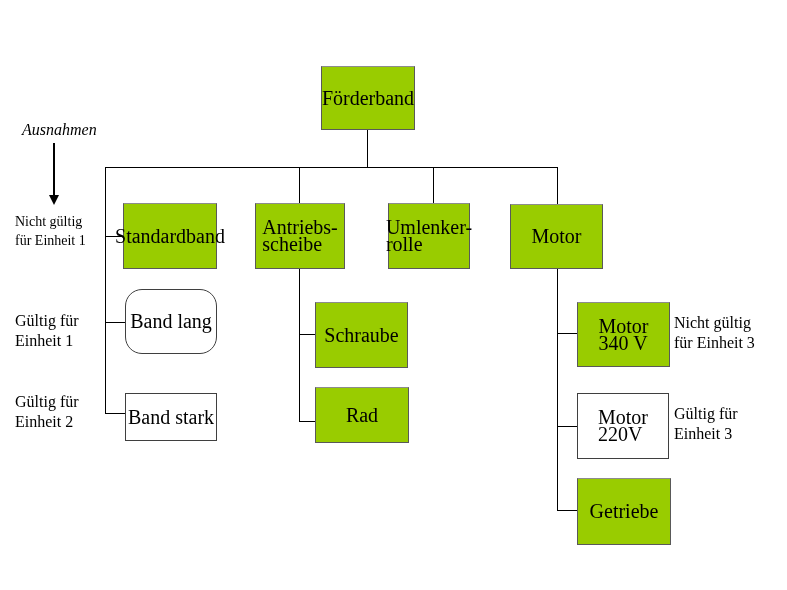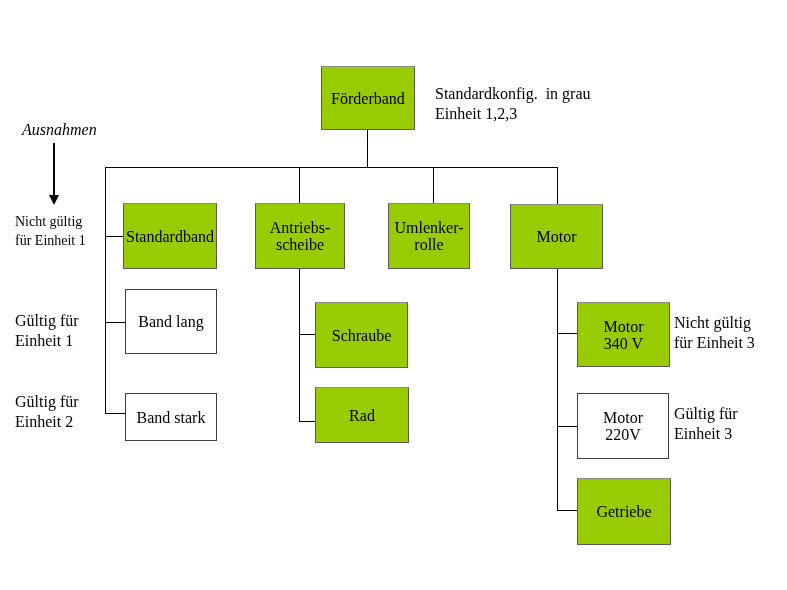--- a/index.html
+++ b/index.html
@@ -2,21 +2,21 @@
 <html><head>
 <meta charset="utf-8">
 <style>
   html,body { margin:0; padding:0; background:#ffffff; }
   .canvas {
     position:relative; width:787px; height:590px; background:#ffffff;
     font-family:"Liberation Serif", serif; color:#000; overflow:hidden;
   }
   .node {
     position:absolute; display:flex; align-items:center; justify-content:center;
-    text-align:center; font-size:16px; line-height:17px; white-space:pre-wrap;
+    text-align:left; font-size:20px; line-height:17px; white-space:pre-wrap;
     box-sizing:border-box;
   }
   .node.std { background:#99CC00; border:1px solid #595959; border-top-color:#8c8c8c; }
   .node.exc { background:#ffffff; border:1px solid #3f3f3f; }
   .hline, .vline { position:absolute; background:#000000; }
   .hline { height:1px; }
   .vline { width:1px; }
   .ann { position:absolute; font-size:16px; line-height:20px; white-space:pre-wrap; }
   .ann.small { font-size:14px; line-height:19px; }
   .arrow-head {
@@ -55,35 +55,33 @@
   <div class="arrow-head" style="left:49px; top:195px;"></div>
 
   <div class="node std" style="left:321px; top:66px;  width:94px; height:64px;">Förderband</div>
   <div class="node std" style="left:123px; top:203px; width:94px; height:66px;">Standardband</div>
   <div class="node std" style="left:255px; top:203px; width:90px; height:66px;">Antriebs-
 scheibe</div>
   <div class="node std" style="left:388px; top:203px; width:82px; height:66px;">Umlenker-
 rolle</div>
   <div class="node std" style="left:510px; top:204px; width:93px; height:65px;">Motor</div>
 
-  <div class="node exc" style="left:125px; top:289px; width:92px; height:65px;">Band lang</div>
+  <div class="node exc" style="left:125px; top:289px; width:92px; height:65px;border-radius:17px;">Band lang</div>
   <div class="node exc" style="left:125px; top:380px; width:92px; height:48px;margin-top:13px;">Band stark</div>
 
   <div class="node std" style="left:315px; top:302px; width:93px; height:66px;">Schraube</div>
   <div class="node std" style="left:315px; top:387px; width:94px; height:56px;">Rad</div>
 
   <div class="node std" style="left:577px; top:302px; width:93px; height:65px;">Motor
 340 V</div>
   <div class="node exc" style="left:577px; top:393px; width:92px; height:66px;">Motor
 220V</div>
   <div class="node std" style="left:577px; top:478px; width:94px; height:67px;">Getriebe</div>
 
   <div class="ann" style="left:22px;  top:120px;font-style:italic;">Ausnahmen</div>
-  <div class="ann" style="left:435px; top:84px;">Standardkonfig.  in grau
-Einheit 1,2,3</div>
   <div class="ann small" style="left:15px;  top:212px;">Nicht gültig
 für Einheit 1</div>
   <div class="ann" style="left:15px;  top:311px;">Gültig für
 Einheit 1</div>
   <div class="ann" style="left:15px;  top:392px;">Gültig für
 Einheit 2</div>
   <div class="ann" style="left:674px; top:313px;">Nicht gültig
 für Einheit 3</div>
   <div class="ann" style="left:674px; top:404px;">Gültig für
 Einheit 3</div>

